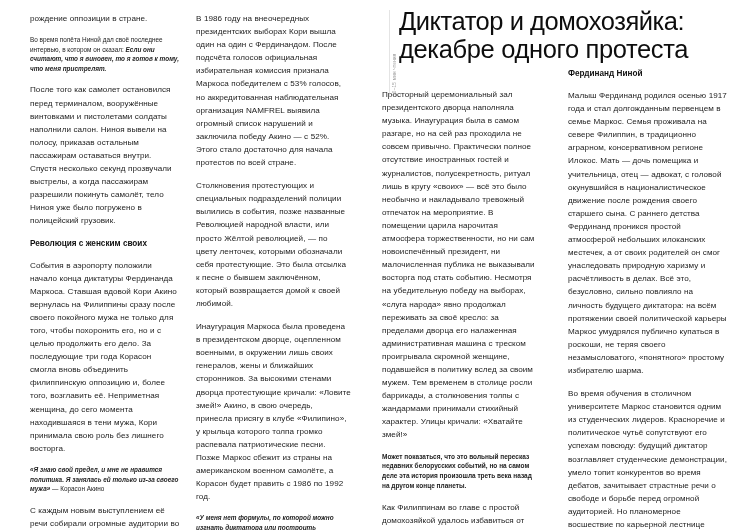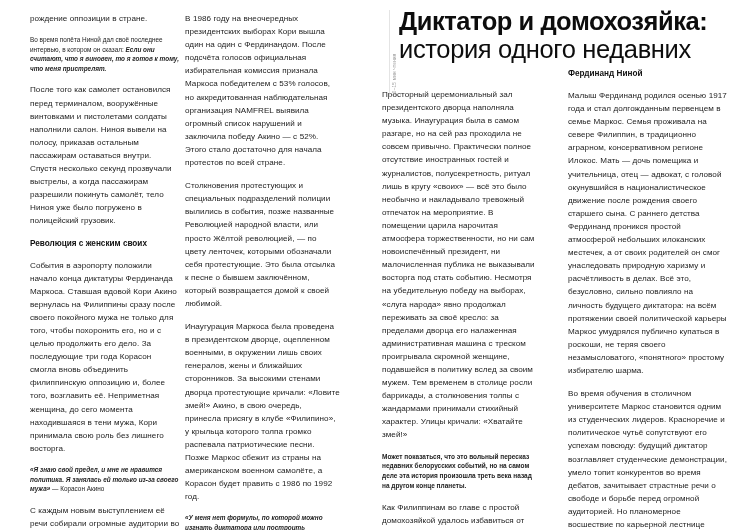--- a/index.html
+++ b/index.html
@@ -26,21 +26,21 @@
   }
 
   
   .col {
     position: absolute;
     top: 12px;
     box-sizing: border-box;
     overflow: hidden;
   }
   .col-1 { left: 30px;  width: 150px; height: 518px; }
-  .col-2 { left: 185px; width: 155px; height: 518px; }
+  .col-2 { left: 196px; width: 155px; height: 518px; }
   .col-3 { left: 382px; width: 153px; height: 518px; top: 88px; height: 442px; }
   .col-4 { left: 568px; width: 160px; height: 518px; top: 68px; height: 462px; }
 
   
   p.body {
     font-size: 8.1px;
     line-height: 13.1px;
     margin: 0 0 10px 0;
     letter-spacing: 0.005em;
     color: #1c1c1c;
@@ -96,21 +96,21 @@
   
   .title-block {
     position: absolute;
     left: 399px;
     top: 8px;
     width: 340px;
   }
   .headline-1 {
     font-size: 25.5px;
     line-height: 27px;
-    font-weight: 700;
+    font-weight: 400;
     letter-spacing: -0.018em;
     margin: 0;
     color: #0d0d0d;
   }
   .headline-2 {
     font-size: 25.5px;
     line-height: 28px;
     font-weight: 400;
     letter-spacing: -0.014em;
     margin: 0;
@@ -177,21 +177,21 @@
       <span>«У меня нет формулы, по которой можно изгнать диктатора или построить демократию. Всё, что я могу предложить, — это забыть о себе и думать о своём народе. Всё, что ни происходит, — свершается народом» </span>
     </p>
   </div>
 
   <div class="rule-vert"></div>
 
   <div class="readtime">10–15 мин чтения</div>
 
   <div class="title-block">
     <h1 class="headline-1">Диктатор и домохозяйка:</h1>
-    <h1 class="headline-2">история одного недавних</h1>
+    <h1 class="headline-2">декабре одного протеста</h1>
   </div>
 
   <div class="col col-3">
     <p class="body">Просторный церемониальный зал президентского дворца наполняла музыка. Инаугурация была в самом разгаре, но на сей раз проходила не совсем привычно. Практически полное отсутствие иностранных гостей и журналистов, полусекретность, ритуал лишь в кругу «своих» — всё это было необычно и накладывало тревожный отпечаток на мероприятие. В помещении царила нарочитая атмосфера торжественности, но ни сам новоиспечённый президент, ни малочисленная публика не выказывали восторга под стать событию. Несмотря на убедительную победу на выборах, «слуга народа» явно продолжал переживать за своё кресло: за пределами дворца его налаженная административная машина с треском проигрывала скромной женщине, подавшейся в политику вслед за своим мужем. Тем временем в столице росли баррикады, а столкновения толпы с жандармами принимали стихийный характер. Улицы кричали: «Хватайте змей!»</p>
     <p class="lede">Может показаться, что это вольный пересказ недавних белорусских событий, но на самом деле эта история произошла треть века назад на другом конце планеты.</p>
     <p class="body">Как Филиппинам во главе с простой домохозяйкой удалось избавиться от могущественного диктатора и насколько история любит повторяться?</p>
   </div>
 
   <div class="col col-4">
     <h3 class="subhead tight">Фердинанд Ниной</h3>

